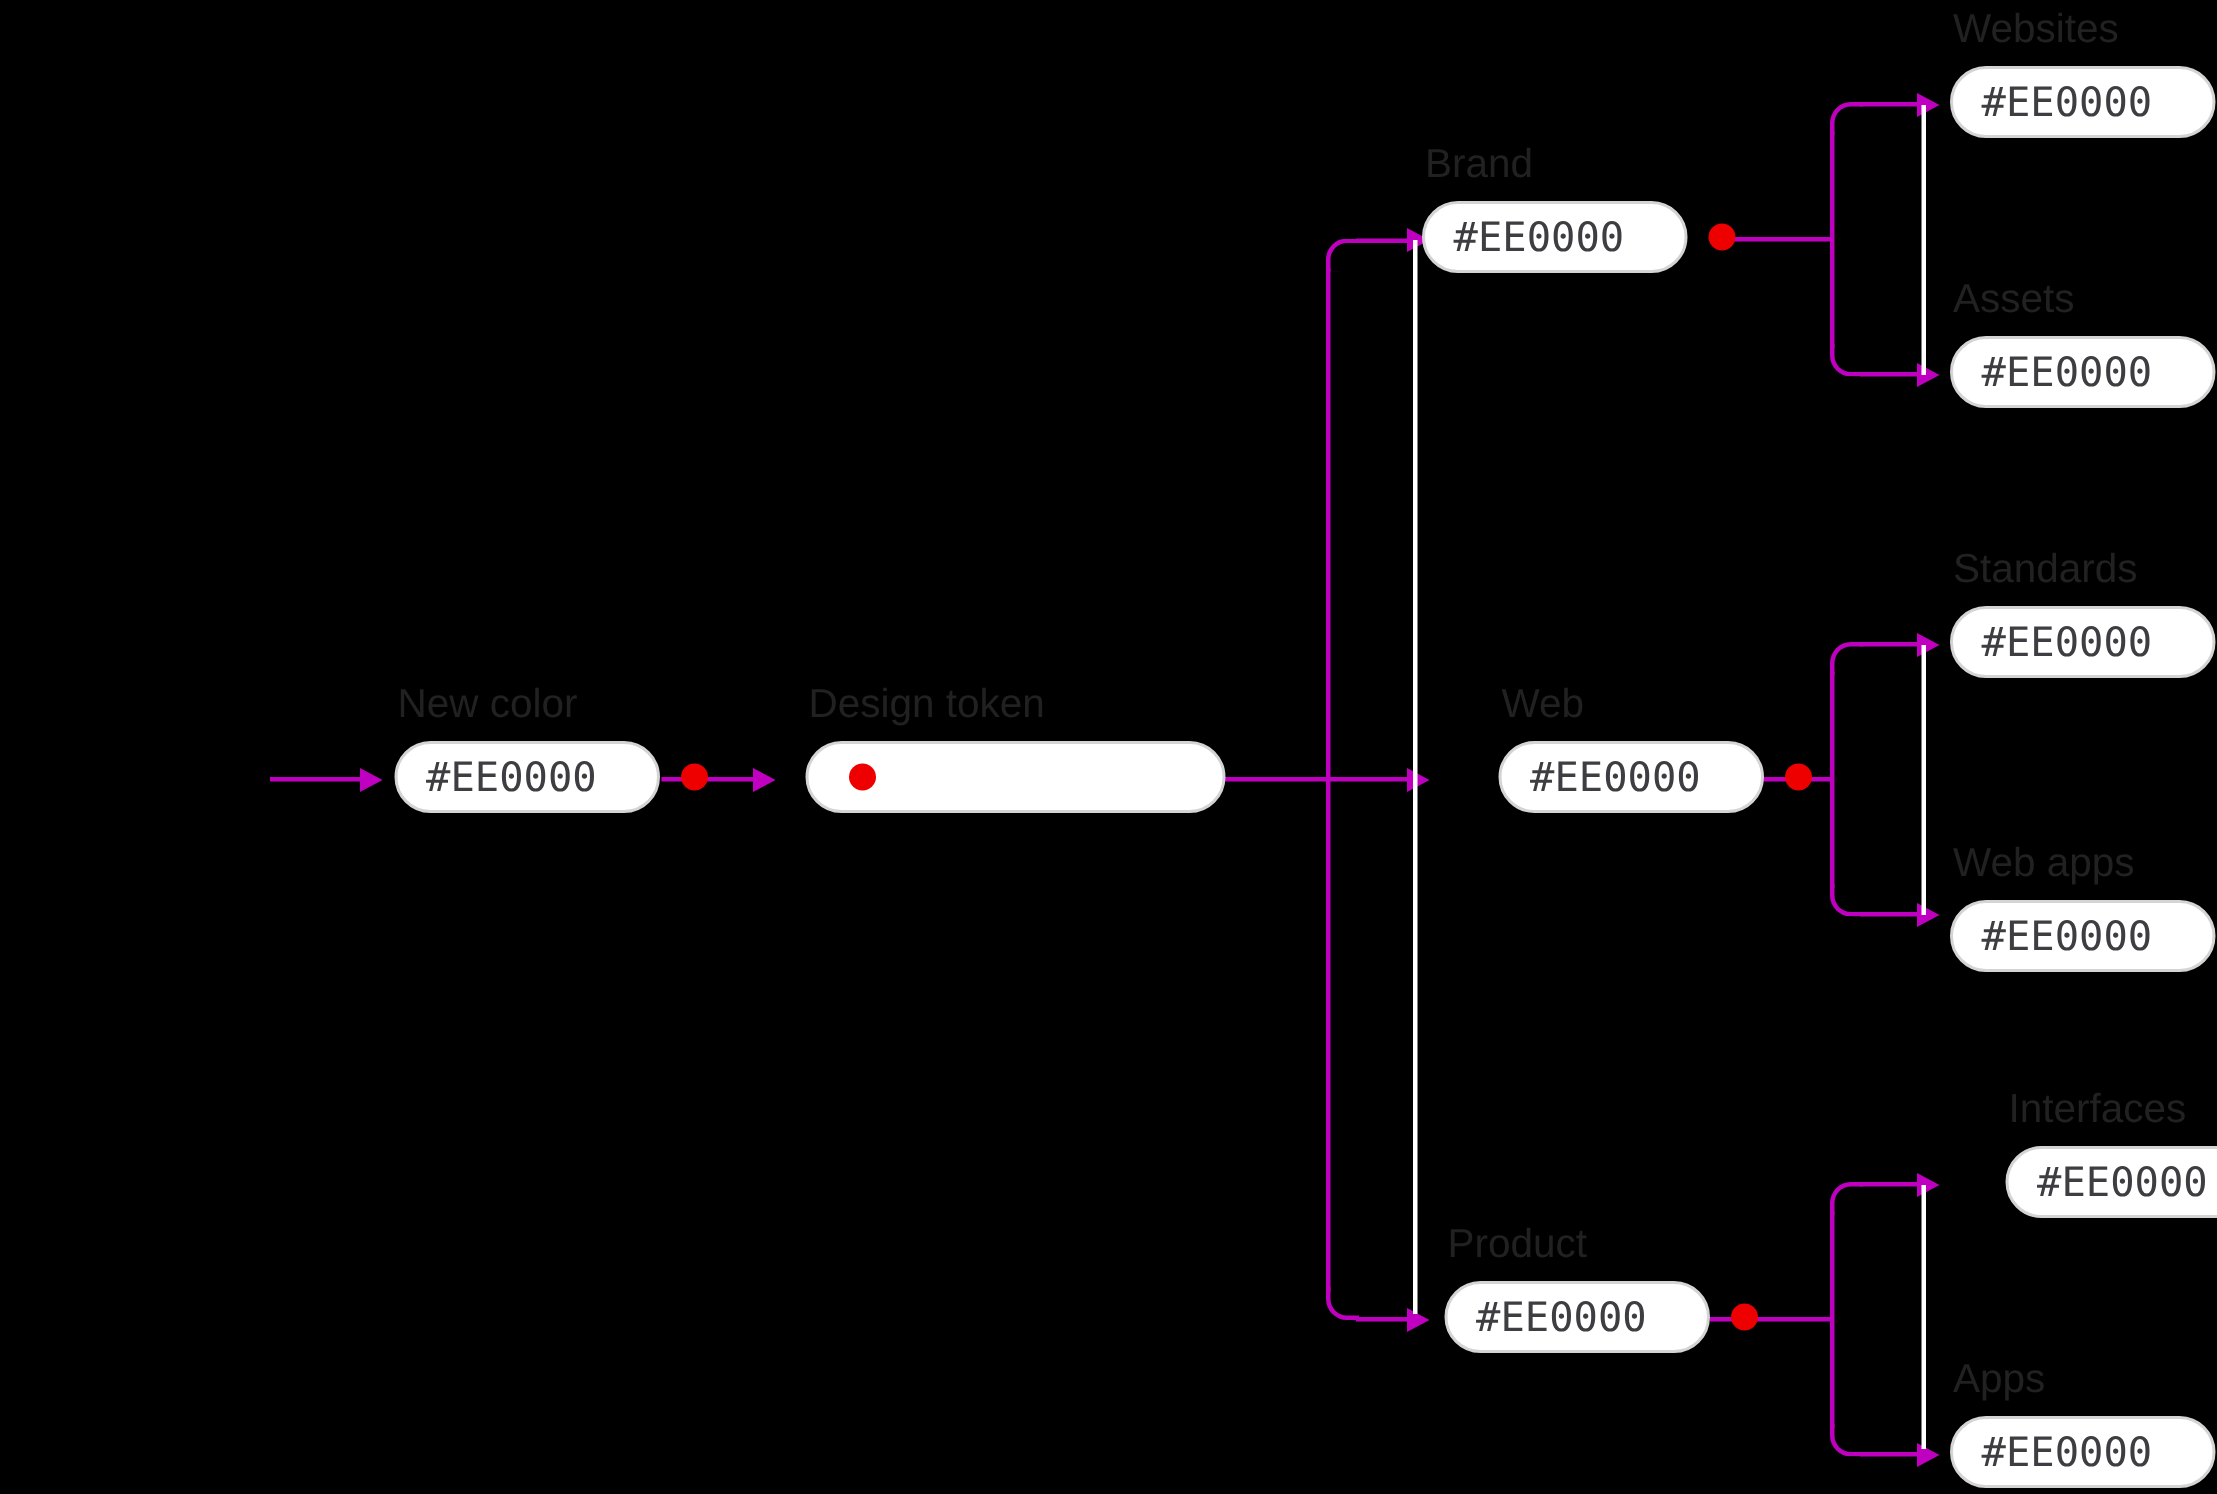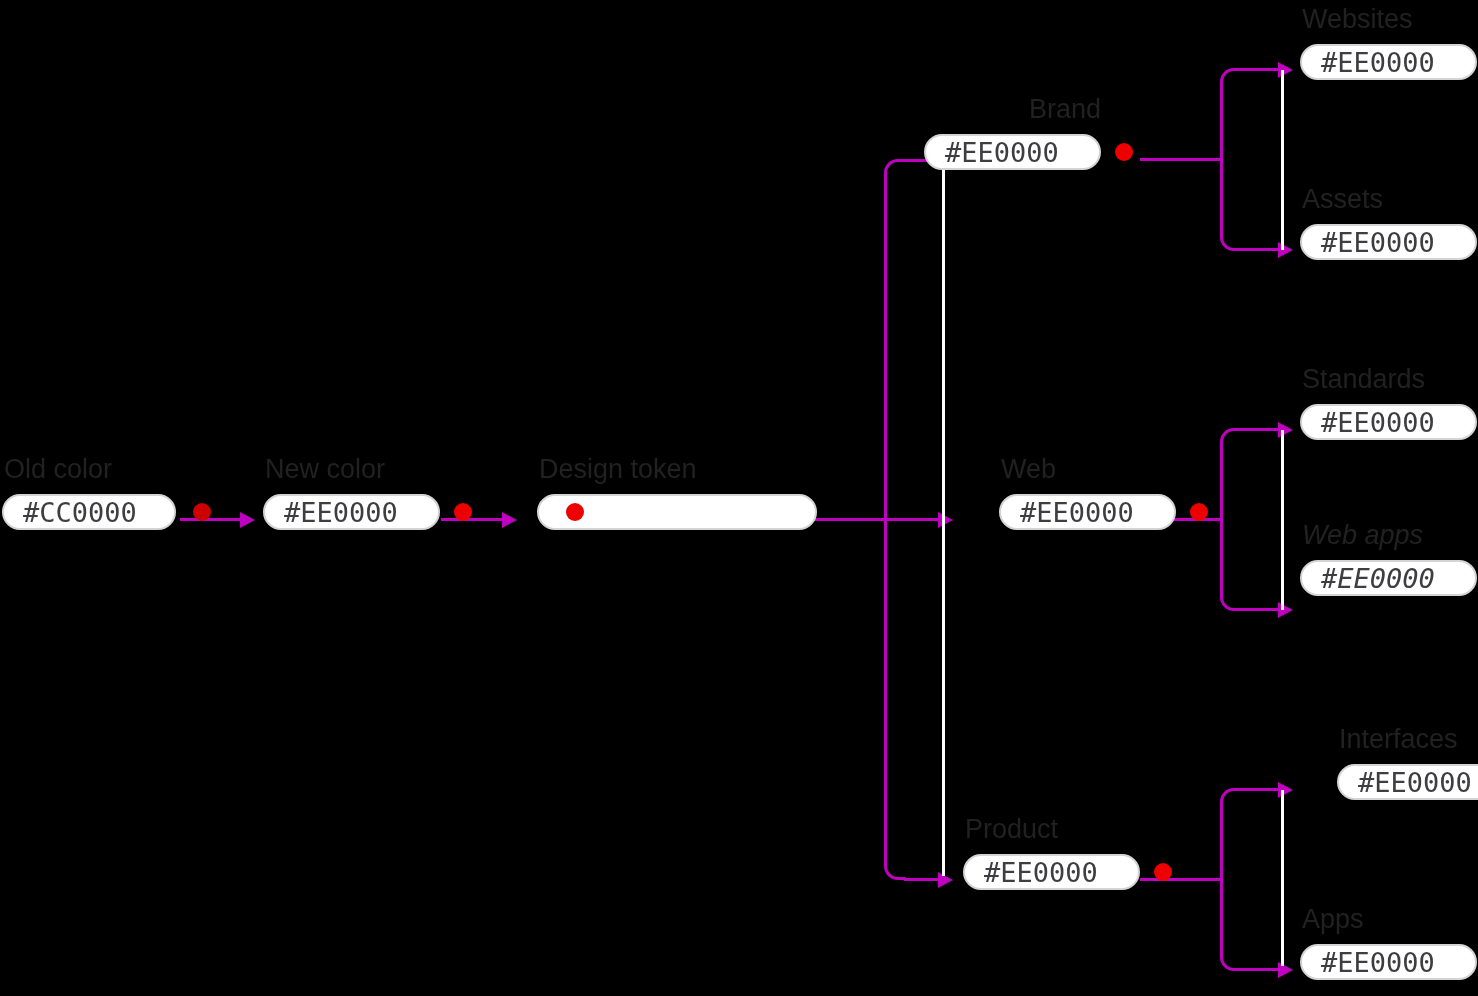--- a/index.html
+++ b/index.html
@@ -30,21 +30,21 @@
   .node { position: absolute; }
   .node-label {
     height: 30px; line-height: 30px;
     margin: 0 0 10px 2px;
     font-size: 27px; font-weight: 500;
     color: var(--label-text, #212121);
     white-space: nowrap;
   }
   .pill {
     box-sizing: border-box;
-    height: 36px;
+    height: 48px;
     border: 2px solid var(--pill-border, #d4d4d4);
     border-radius: 26px;
     background: var(--pill-background, #fff);
     display: flex; align-items: center; justify-content: space-between;
     padding: 0 13px 0 19px;
     gap: 48px;
   }
   .pill-value {
     font-family: "DejaVu Sans Mono", monospace;
     font-size: 27px;
@@ -114,44 +114,37 @@
     <div class="v-line" style="left:1220px; top:808px; height:144px;"></div>
     <div class="elbow tl" style="left:1220px; top:788px;"></div>
     <div class="h-line" style="left:1240px; top:788px; width:40px;"></div>
     <div class="arrow-head" style="left:1278px; top:782px;"></div>
     <div class="elbow bl" style="left:1220px; top:949px;"></div>
     <div class="h-line" style="left:1240px; top:968px; width:40px;"></div>
     <div class="arrow-head" style="left:1278px; top:962px;"></div>
     <div class="spine" style="left:1281px; top:790px; height:176px;"></div>
   </div>
 
-  <div class="node" style="left:2px; top:454px; width:174px;">
-    <div class="node-label">Old color</div>
-    <div class="pill">
-      <span class="pill-value">#CC0000</span>
-      <span class="dot" style="background: rgb(204, 0, 0);"></span>
-    </div>
-  </div>
 
   <div class="node" style="left:263px; top:454px; width:177px;">
     <div class="node-label">New color</div>
     <div class="pill">
       <span class="pill-value">#EE0000</span>
       <span class="dot" style="background: rgb(238, 0, 0);"></span>
     </div>
   </div>
 
   <div class="node" style="left:525px; top:454px; width:280px;margin-left:12px;">
     <div class="node-label">Design token</div>
     <div class="pill">
       <span class="dot" style="background: rgb(238, 0, 0);"></span>
     </div>
   </div>
 
-  <div class="node" style="left:924px; top:94px; width:177px;text-align:right;">
+  <div class="node" style="left:948px; top:94px; width:177px;">
     <div class="node-label">Brand</div>
     <div class="pill">
       <span class="pill-value">#EE0000</span>
       <span class="dot" style="background: rgb(238, 0, 0);"></span>
     </div>
   </div>
 
   <div class="node" style="left:999px; top:454px; width:177px;">
     <div class="node-label">Web</div>
     <div class="pill">
@@ -185,21 +178,21 @@
   </div>
 
   <div class="node" style="left:1300px; top:364px; width:177px;">
     <div class="node-label">Standards</div>
     <div class="pill">
       <span class="pill-value">#EE0000</span>
       <span class="dot" style="background: rgb(238, 0, 0);"></span>
     </div>
   </div>
 
-  <div class="node" style="left:1300px; top:520px; width:177px;font-style:italic;">
+  <div class="node" style="left:1300px; top:560px; width:177px;">
     <div class="node-label">Web apps</div>
     <div class="pill">
       <span class="pill-value">#EE0000</span>
       <span class="dot" style="background: rgb(238, 0, 0);"></span>
     </div>
   </div>
 
   <div class="node" style="left:1337px; top:724px; width:177px;">
     <div class="node-label">Interfaces</div>
     <div class="pill">

